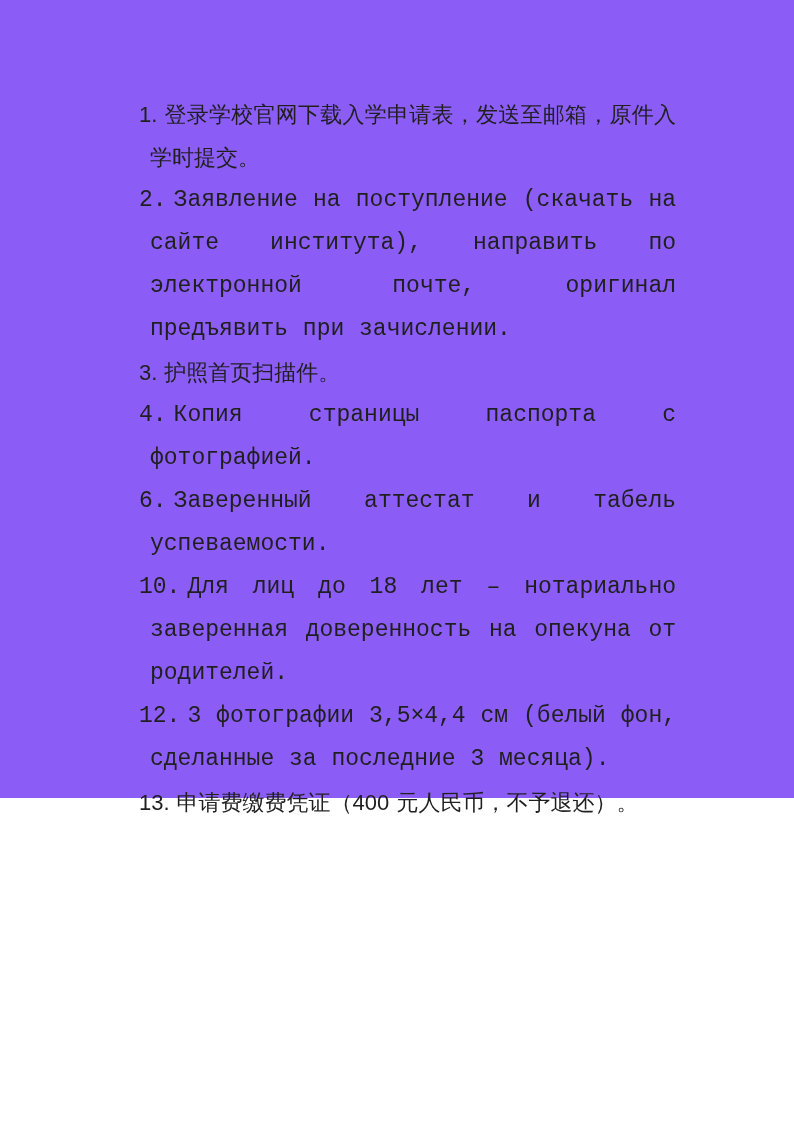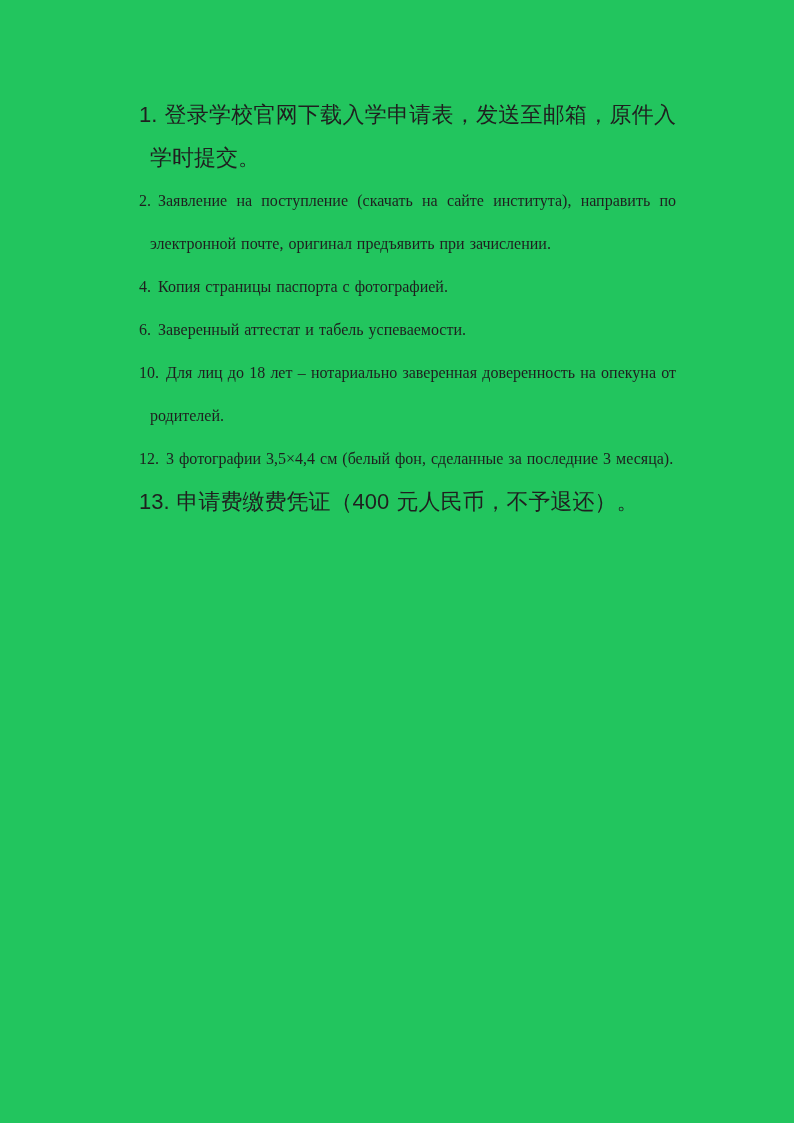--- a/index.html
+++ b/index.html
@@ -8,56 +8,57 @@
     background: #ffffff;
   }
   body {
     width: 794px;
     height: 1123px;
     overflow: hidden;
   }
   .doc-page {
     box-sizing: border-box;
     width: 794px;
-    height: 1123px;
-    background: #22c55e;
+    height: 798px;
+    background: #8b5cf6;
     padding: 93px 118px 40px 150px;
   }
   .item {
     text-align: justify;
     text-indent: -11px;
     line-height: 43px;
     color: #1f1f1f;
     word-spacing: 1px;
   }
   .item[lang="zh"] {
     font-family: "Liberation Sans", "DejaVu Sans", sans-serif;
     font-size: 22px;
   }
   .item[lang="ru"] {
-    font-family: Liberation Serif, serif;
-    font-size: 16px;
+    font-family: Liberation Mono, monospace;
+    font-size: 23px;
   }
   .num {
     padding-right: 7px;
     white-space: nowrap;
   }
   .item.fill {
     text-align-last: justify;
   }
 </style>
 </head>
 <body>
 
 <div class="doc-page">
 
   <div class="item" lang="zh"><span class="num">1.</span><span class="txt">登录学校官网下载入学申请表，发送至邮箱，原件入学时提交。</span></div>
 
   <div class="item" lang="ru"><span class="num">2.</span><span class="txt">Заявление на поступление (скачать на сайте института), направить по электронной почте, оригинал предъявить при зачислении.</span></div>
 
+  <div class="item" lang="zh"><span class="num">3.</span><span class="txt">护照首页扫描件。</span></div>
 
   <div class="item" lang="ru"><span class="num">4.</span><span class="txt">Копия страницы паспорта с фотографией.</span></div>
 
 
   <div class="item" lang="ru"><span class="num">6.</span><span class="txt">Заверенный аттестат и табель успеваемости.</span></div>
 
 
 
 
   <div class="item" lang="ru"><span class="num">10.</span><span class="txt">Для лиц до 18 лет – нотариально заверенная доверенность на опекуна от родителей.</span></div>

